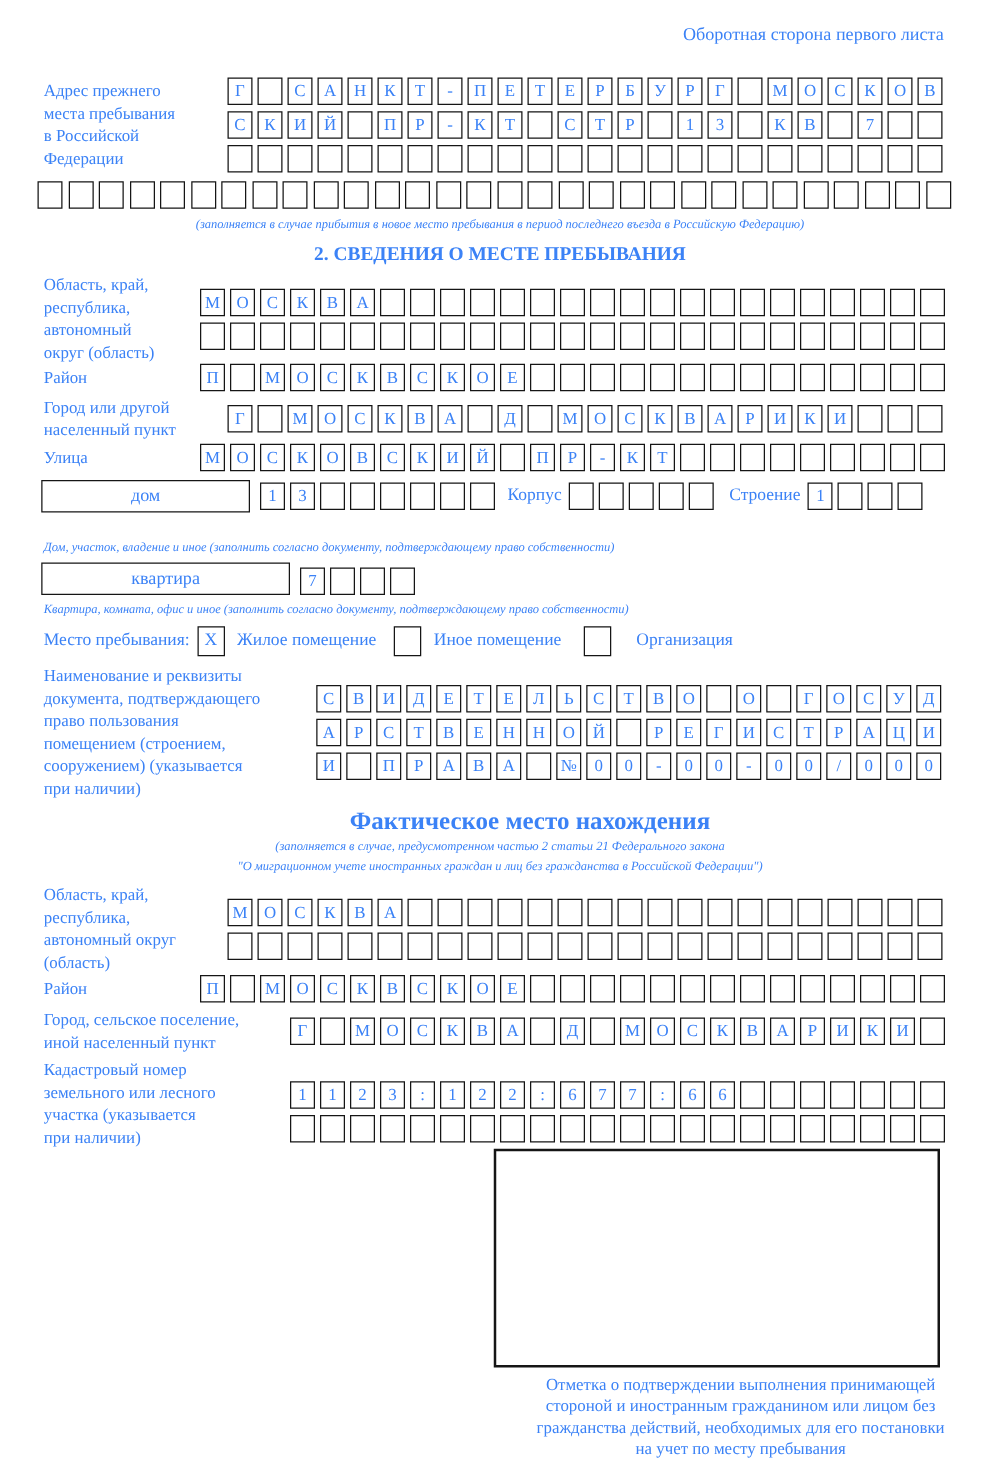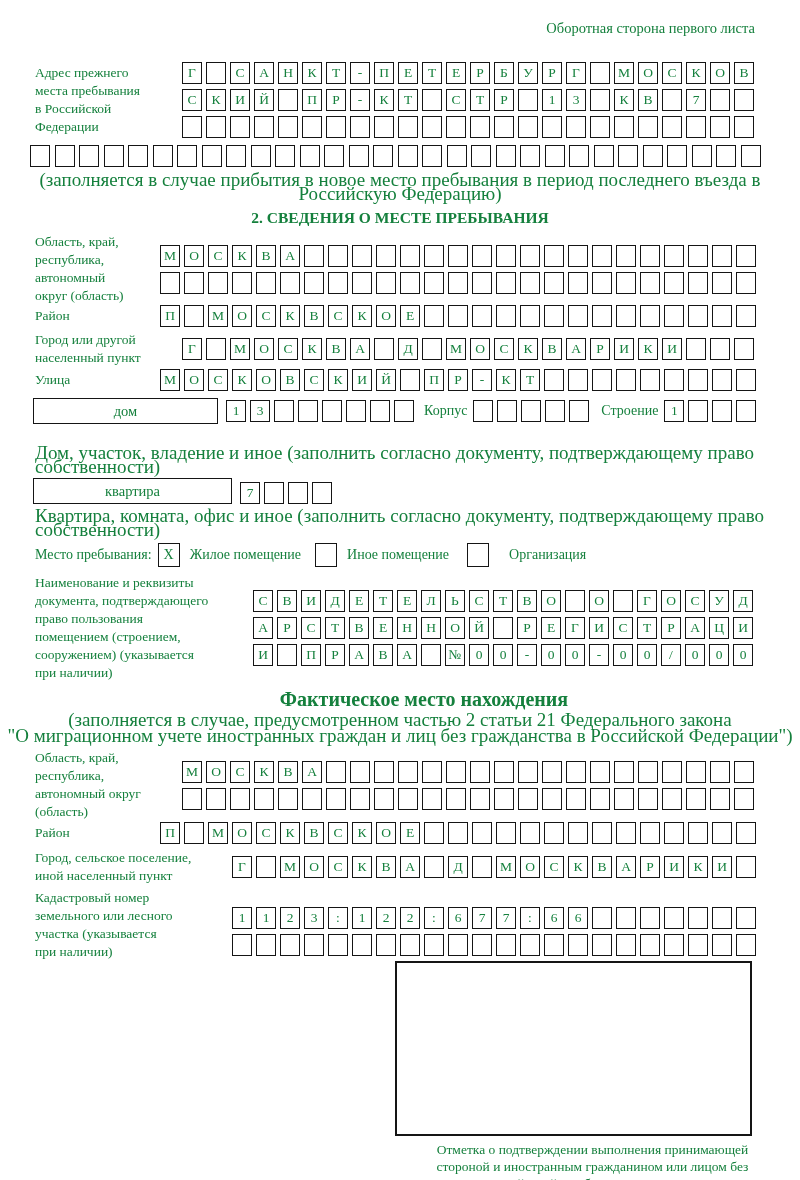--- a/index.html
+++ b/index.html
@@ -2,46 +2,46 @@
 <html><head>
 <meta charset="utf-8">
 <style>
   html,body{margin:0;padding:0;background:#fff;}
   .page{
     position:relative;
     width:800px;height:1180px;
     box-sizing:border-box;
     padding:20px 0 0 35px;
     background:#fff;
-    color:#15803d;
+    color:#3b82f6;
     font-family:"Liberation Serif","DejaVu Serif",serif;
     font-size:14px;
     overflow:hidden;
   }
   .corner{ text-align:right; padding-right:45px; font-size:14.5px; line-height:16px;}
   .center{ margin-left:-35px; width:800px; text-align:center;}
-  .note{ font-size:19px; line-height:14px;}
+  .note{ font-size:10px; line-height:14px;font-style:italic;}
   .h-bold{ font-weight:bold; font-size:15.5px; line-height:17px;}
   .block{ display:flex; align-items:center;}
   .flabel{ flex:0 0 auto; white-space:pre-line; font-size:13.5px; line-height:18px;}
   .w147{ width:147px;} .w125{ width:125px;} .w197{ width:197px;} .w218{ width:218px;}
   .cellcol{ display:flex; flex-direction:column; gap:5px;}
   .cells{ display:flex; gap:4px;}
   .cells .cell{
     flex:0 0 20px; width:20px; height:22px; box-sizing:border-box;
     border:1.6px solid #151515;
     display:flex; align-items:center; justify-content:center;
     font-size:13.5px; line-height:1;
   }
   .fullrow{ margin-left:-5px; gap:4.5px;}
   .bigbox{
     box-sizing:border-box; border:1.6px solid #151515; height:26px;
     display:flex; align-items:center; justify-content:center; font-size:14.5px;
   }
-  .housebox{ width:185px; margin-left:-2px;}
+  .housebox{ width:167px; margin-left:-2px;}
   .aptbox{ width:199px; margin-left:-2px;}
   .inline-row{ display:flex; align-items:center;}
   .lbl{ font-size:14px; line-height:16px;}
   .checkbox{
     box-sizing:border-box; width:22px; height:24px; border:1.6px solid #151515;
     display:flex; align-items:center; justify-content:center; font-size:14px;
   }
   .stampbox{
     box-sizing:border-box; width:357px; height:175px; border:2px solid #151515;
     margin-left:360px; margin-top:0px;

